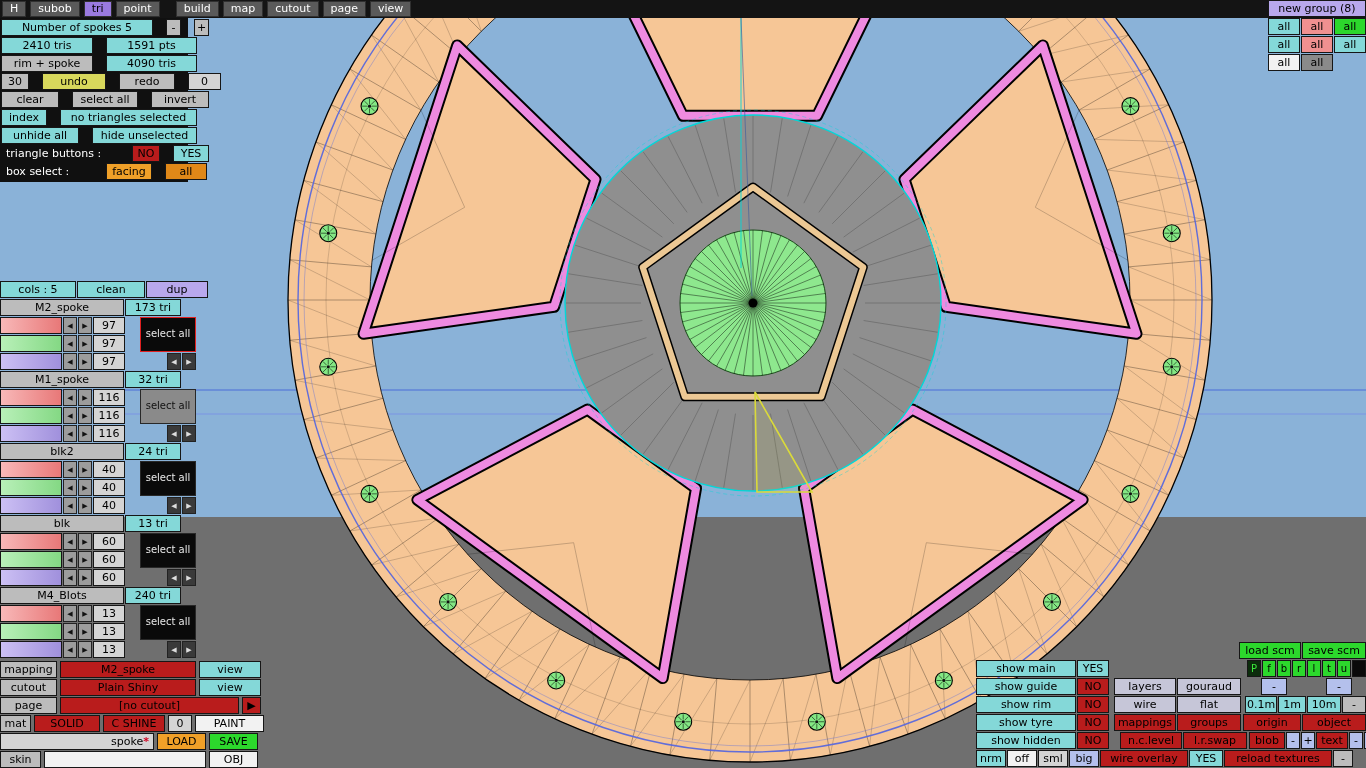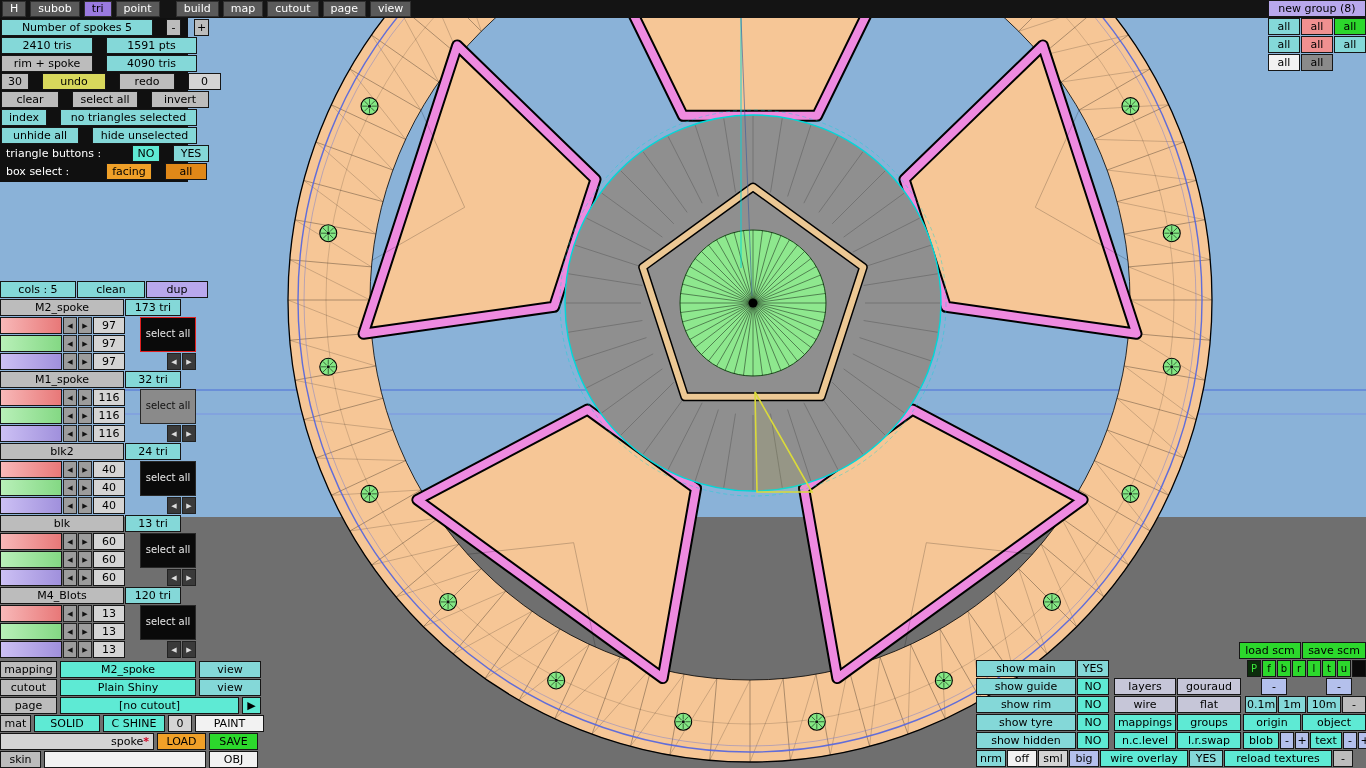--- a/index.html
+++ b/index.html
@@ -4,21 +4,21 @@
 <style>
 *{margin:0;padding:0;box-sizing:border-box}
 html,body{width:1366px;height:768px;overflow:hidden;background:#000}
 body{font-family:"DejaVu Sans",sans-serif;font-size:11px}
 #screen{position:relative;width:1366px;height:768px;background:#000}
 #vp{position:absolute;left:0;top:0}
 .panel{position:absolute;z-index:5}
 .row{display:flex;height:17px;margin-bottom:1px;align-items:stretch}
 .cell{display:block;height:17px;line-height:15px;font-size:11px;text-align:center;border:1px solid #161616;color:#000;overflow:hidden;white-space:nowrap;flex:0 0 auto}
 .cy{background:#84d8d8}
-.pu{background:#5eead4}
+.pu{background:#b91c1c}
 .pw{background:#c6c6d8}
 .bl{background:#b4c0ec}
 .gy{background:#bcbcbc}
 .gy2{background:#d4d4d4}
 .dgy{background:#8a8a8a}
 .or{background:#f0a028}
 .or2{background:#e08818}
 .gr{background:#2cd82c}
 .sal{background:#f09090}
 .lav{background:#b8a8ec}
@@ -764,21 +764,21 @@
           <button class="abtn">◀</button>
           <button class="abtn">▶</button>
         </div>
       </div>
     </div>
   </div>
 
   <div>
     <div class="row">
       <span class="cell gy" style="width:124px">M4_Blots</span>
-      <span class="cell cy" style="width:56px">120 tri</span>
+      <span class="cell cy" style="width:56px">240 tri</span>
     </div>
     <div class="mg-body">
       <div class="mg-rows">
         <div class="mg-row">
           <span class="swatch sw-sal"></span>
           <button class="abtn">◀</button>
           <button class="abtn">▶</button>
           <span class="cell gy2 num">13</span>
         </div>
         <div class="mg-row">
@@ -884,21 +884,21 @@
     <span class="cell pu" style="width:32px">NO</span>
     <span class="cell pu" style="width:62px;margin-left:4px">mappings</span>
     <span class="cell pu" style="width:64px">groups</span>
     <span class="sp"></span>
     <span class="cell pu" style="width:58px">origin</span>
     <span class="cell pu" style="width:64px">object</span>
   </div>
   <div class="row">
     <span class="cell cy" style="width:100px">show hidden</span>
     <span class="cell pu" style="width:32px">NO</span>
-    <span class="cell pu" style="width:62px;margin-left:4px">n.c.level</span>
+    <span class="cell pu" style="width:62px;margin-left:10px">n.c.level</span>
     <span class="cell pu" style="width:64px">l.r.swap</span>
     <span class="sp"></span>
     <span class="cell pu" style="width:36px">blob</span>
     <span class="cell bl" style="width:14px">-</span>
     <span class="cell bl" style="width:14px">+</span>
     <span class="cell pu" style="width:32px">text</span>
     <span class="cell bl" style="width:14px">-</span>
     <span class="cell bl" style="width:14px">+</span>
   </div>
   <div class="row" style="margin-bottom:0">

